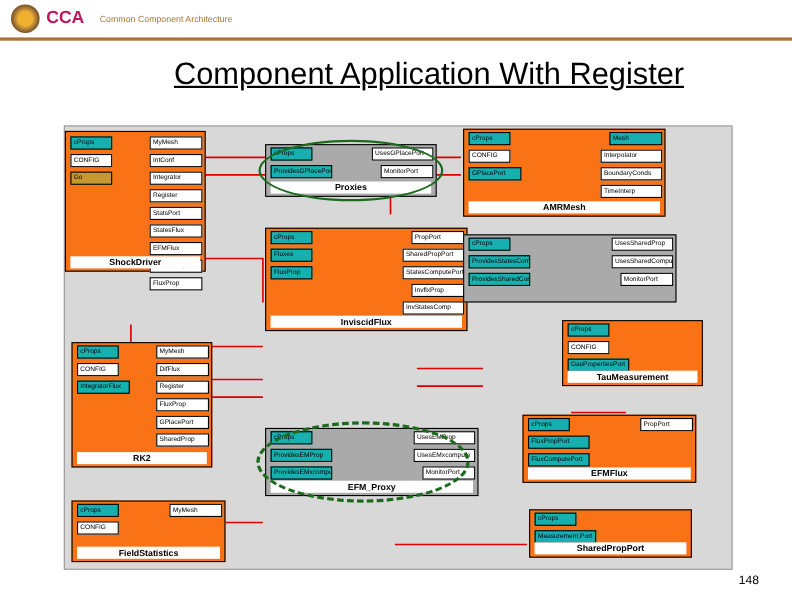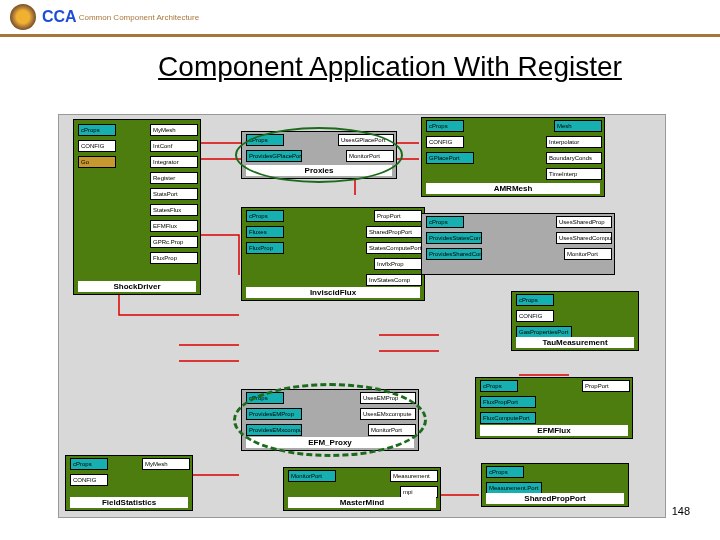--- a/index.html
+++ b/index.html
@@ -1,32 +1,32 @@
 <!DOCTYPE html>
 <html><head>
 <meta charset="utf-8">
 <style>
   * { box-sizing: border-box; margin: 0; padding: 0; }
   body { width: 720px; height: 540px; background: #fff; font-family: Arial, sans-serif; position: relative; overflow: hidden; }
   .header { display: flex; align-items: center; padding: 4px 10px; border-bottom: 3px solid #a8763a; }
   .logo { width: 26px; height: 26px; border-radius: 50%; background: radial-gradient(circle, #f0b030 35%, #a8763a 55%, #5a3a10 80%); margin-right: 6px; }
-  .logo-text { font-size: 16px; font-weight: bold; color: #1d4ed8; }
-  .subtitle { font-size: 8px; color: #a8763a; margin-left: 2px; }
+  .logo-text { font-size: 16px; font-weight: bold; color: #be185d; }
+  .subtitle { font-size: 8px; color: #a8763a; margin-left: 14px; }
   .title { font-size: 28px; color: #000; text-decoration: underline; text-align: center; margin: 14px 0 10px 60px; }
   .canvas { position: absolute; left: 58px; top: 114px; width: 608px; height: 404px; background: #d8d8d8; border: 1px solid #999; }
-  .component { position: absolute; background: #4d7c0f; border: 1px solid #000; }
+  .component { position: absolute; background: #f97316; border: 1px solid #000; }
   .component.light { background: #aaa; }
   .comp-title { position: absolute; bottom: 2px; left: 4px; right: 4px; background: #fff; font-size: 8px; font-weight: bold; padding: 1px 2px; text-align: center; }
   .port { position: absolute; background: #17b0b0; border: 1px solid #000; font-size: 6px; color: #000; padding: 1px 2px; white-space: nowrap; overflow: hidden; height: 12px; line-height: 8px; }
   .port.white { background: #fff; }
   .port.gold { background: #c89830; }
   .port.long { width: 56px; }
   .port.mid { width: 48px; }
   .port.short { width: 38px; }
-  .page-num { position: absolute; right: 30px; bottom: 23px; font-size: 11px; color: #000; text-align: center; }
+  .page-num { position: absolute; right: 30px; bottom: 6px; font-size: 11px; color: #000; text-align: center; }
   svg.wires { position: absolute; left: 0; top: 0; width: 608px; height: 404px; pointer-events: none; }
   .ellipse { position: absolute; border: 2px solid; border-radius: 50%; background: transparent; }
 </style>
 </head>
 <body>
 
 <div class="header">
   <div class="logo"></div>
   <div class="logo-text">CCA</div>
   <div class="subtitle">Common Component Architecture</div>
@@ -54,21 +54,21 @@
         <path d="M320 236 H380"></path>
       <path d="M300 300 H350"></path>
         <path d="M300 316 H350"></path>
       <path d="M120 360 H180"></path>
         <path d="M300 380 H420"></path>
       <path d="M460 260 H510"></path>
         <path d="M460 300 H510"></path>
     </g>
   </svg>
 
-  <div class="component" style="left:14px;top:4px;width:128px;height:176px">
+  <div class="component" style="left:0;top:4px;width:128px;height:128px">
     <div class="port short" style="left:4px;top:4px">cProps</div>
     <div class="port short white" style="left:4px;top:20px">CONFIG</div>
     <div class="port short gold" style="left:4px;top:36px">Go</div>
     <div class="port mid white" style="right:2px;top:4px">MyMesh</div>
     <div class="port mid white" style="right:2px;top:20px">IntConf</div>
     <div class="port mid white" style="right:2px;top:36px">Integrator</div>
     <div class="port mid white" style="right:2px;top:52px">Register</div>
     <div class="port mid white" style="right:2px;top:68px">StatsPort</div>
     <div class="port mid white" style="right:2px;top:84px">StatesFlux</div>
     <div class="port mid white" style="right:2px;top:100px">EFMFlux</div>
@@ -111,61 +111,67 @@
 
   <div class="component light" style="left:362px;top:98px;width:194px;height:62px">
     <div class="port short" style="left:4px;top:2px">cProps</div>
     <div class="port long" style="left:4px;top:18px">ProvidesStatesCompute</div>
     <div class="port long" style="left:4px;top:34px">ProvidesSharedCompute</div>
     <div class="port long white" style="right:2px;top:2px">UsesSharedProp</div>
     <div class="port long white" style="right:2px;top:18px">UsesSharedCompute</div>
     <div class="port mid white" style="right:2px;top:34px">MonitorPort</div>
   </div>
 
+  <div class="component" style="left:6px;top:196px;width:128px;height:114px">
+    <div class="port short" style="left:4px;top:2px">cProps</div>
+    <div class="port short white" style="left:4px;top:18px">CONFIG</div>
+    <div class="port mid" style="left:4px;top:34px">IntegratorFlux</div>
+    <div class="port mid white" style="right:2px;top:2px">MyMesh</div>
+    <div class="port mid white" style="right:2px;top:18px">DifFlux</div>
+    <div class="port mid white" style="right:2px;top:34px">Register</div>
+    <div class="port mid white" style="right:2px;top:50px">FluxProp</div>
+    <div class="port mid white" style="right:2px;top:66px">GPlacePort</div>
+    <div class="port mid white" style="right:2px;top:82px">SharedProp</div>
+    <div class="comp-title">RK2</div>
+  </div>
 
 
   <div class="component" style="left:452px;top:176px;width:128px;height:60px">
     <div class="port short" style="left:4px;top:2px">cProps</div>
     <div class="port short white" style="left:4px;top:18px">CONFIG</div>
     <div class="port long" style="left:4px;top:34px">GasPropertiesPort</div>
     <div class="comp-title">TauMeasurement</div>
   </div>
 
-  <div class="component light" style="left:182px;top:274px;width:178px;height:62px">
+  <div class="component light" style="left:182px;top:274px;width:194px;height:62px">
     <div class="port short" style="left:4px;top:2px">cProps</div>
     <div class="port long" style="left:4px;top:18px">ProvidesEMProp</div>
     <div class="port long" style="left:4px;top:34px">ProvidesEMxcompute</div>
     <div class="port long white" style="right:2px;top:2px">UsesEMProp</div>
     <div class="port long white" style="right:2px;top:18px">UsesEMxcompute</div>
     <div class="port mid white" style="right:2px;top:34px">MonitorPort</div>
     <div class="comp-title">EFM_Proxy</div>
   </div>
   <div class="ellipse" style="left:174px;top:268px;width:194px;height:74px;border-color:#1c6b1c;border-style:dashed;border-width:3px"></div>
 
   <div class="component" style="left:416px;top:262px;width:158px;height:62px">
     <div class="port short" style="left:4px;top:2px">cProps</div>
     <div class="port long" style="left:4px;top:18px">FluxPropPort</div>
     <div class="port long" style="left:4px;top:34px">FluxComputePort</div>
     <div class="port mid white" style="right:2px;top:2px">PropPort</div>
     <div class="comp-title">EFMFlux</div>
   </div>
 
-  <div class="component" style="left:6px;top:340px;width:128px;height:56px">
+  <div class="component" style="left:6px;top:340px;width:140px;height:56px">
     <div class="port short" style="left:4px;top:2px">cProps</div>
     <div class="port short white" style="left:4px;top:18px">CONFIG</div>
     <div class="port mid white" style="right:2px;top:2px">MyMesh</div>
     <div class="comp-title">FieldStatistics</div>
   </div>
 
-  <div class="component" style="left:224px;top:352px;width:158px;height:44px">
-    <div class="port mid" style="left:4px;top:2px">MonitorPort</div>
-    <div class="port mid white" style="right:2px;top:2px">Measurement</div>
-    <div class="port short white" style="right:2px;top:18px">mpi</div>
-    <div class="comp-title">MasterMind</div>
-  </div>
 
   <div class="component" style="left:422px;top:348px;width:148px;height:44px">
     <div class="port short" style="left:4px;top:2px">cProps</div>
     <div class="port long" style="left:4px;top:18px">Measurement.Port</div>
     <div class="comp-title">SharedPropPort</div>
   </div>
 
 </div>
 
 <div class="page-num">148</div>

